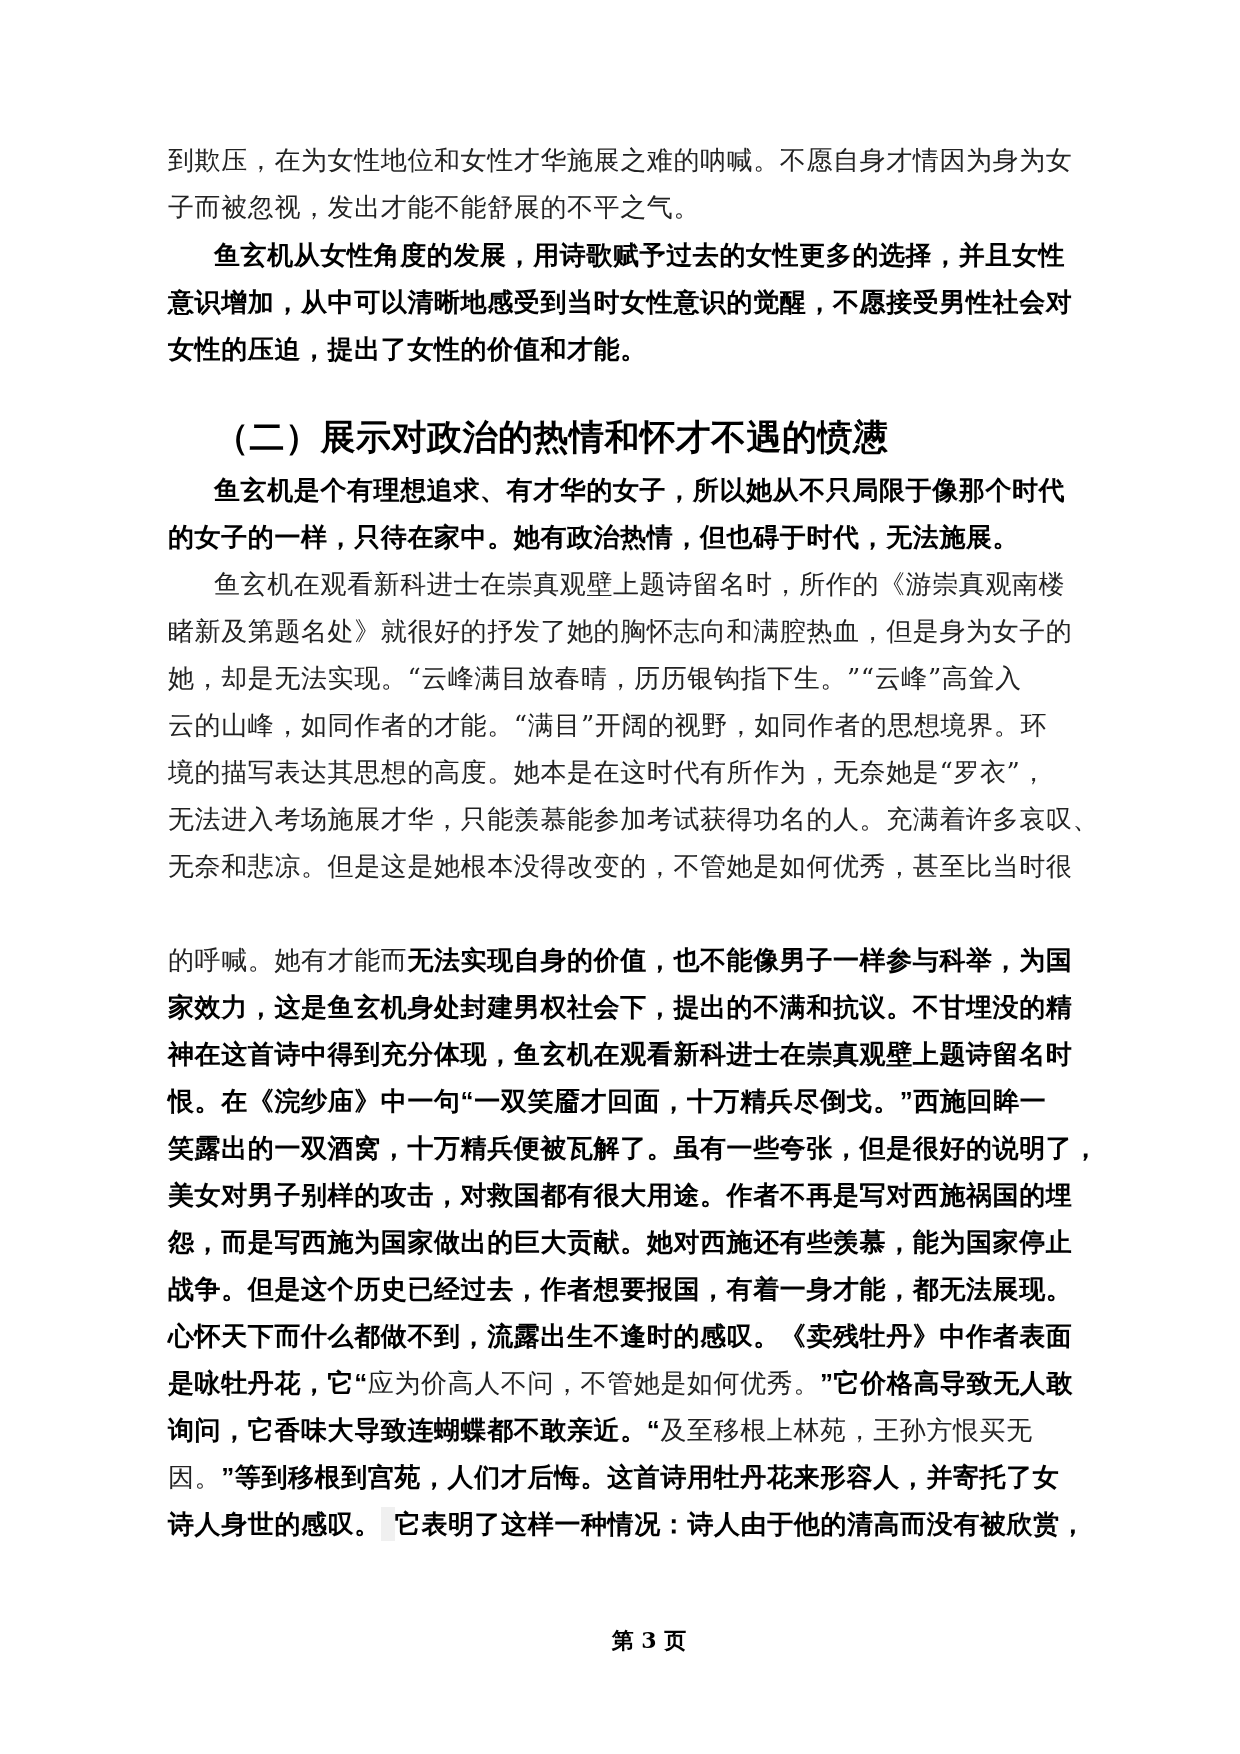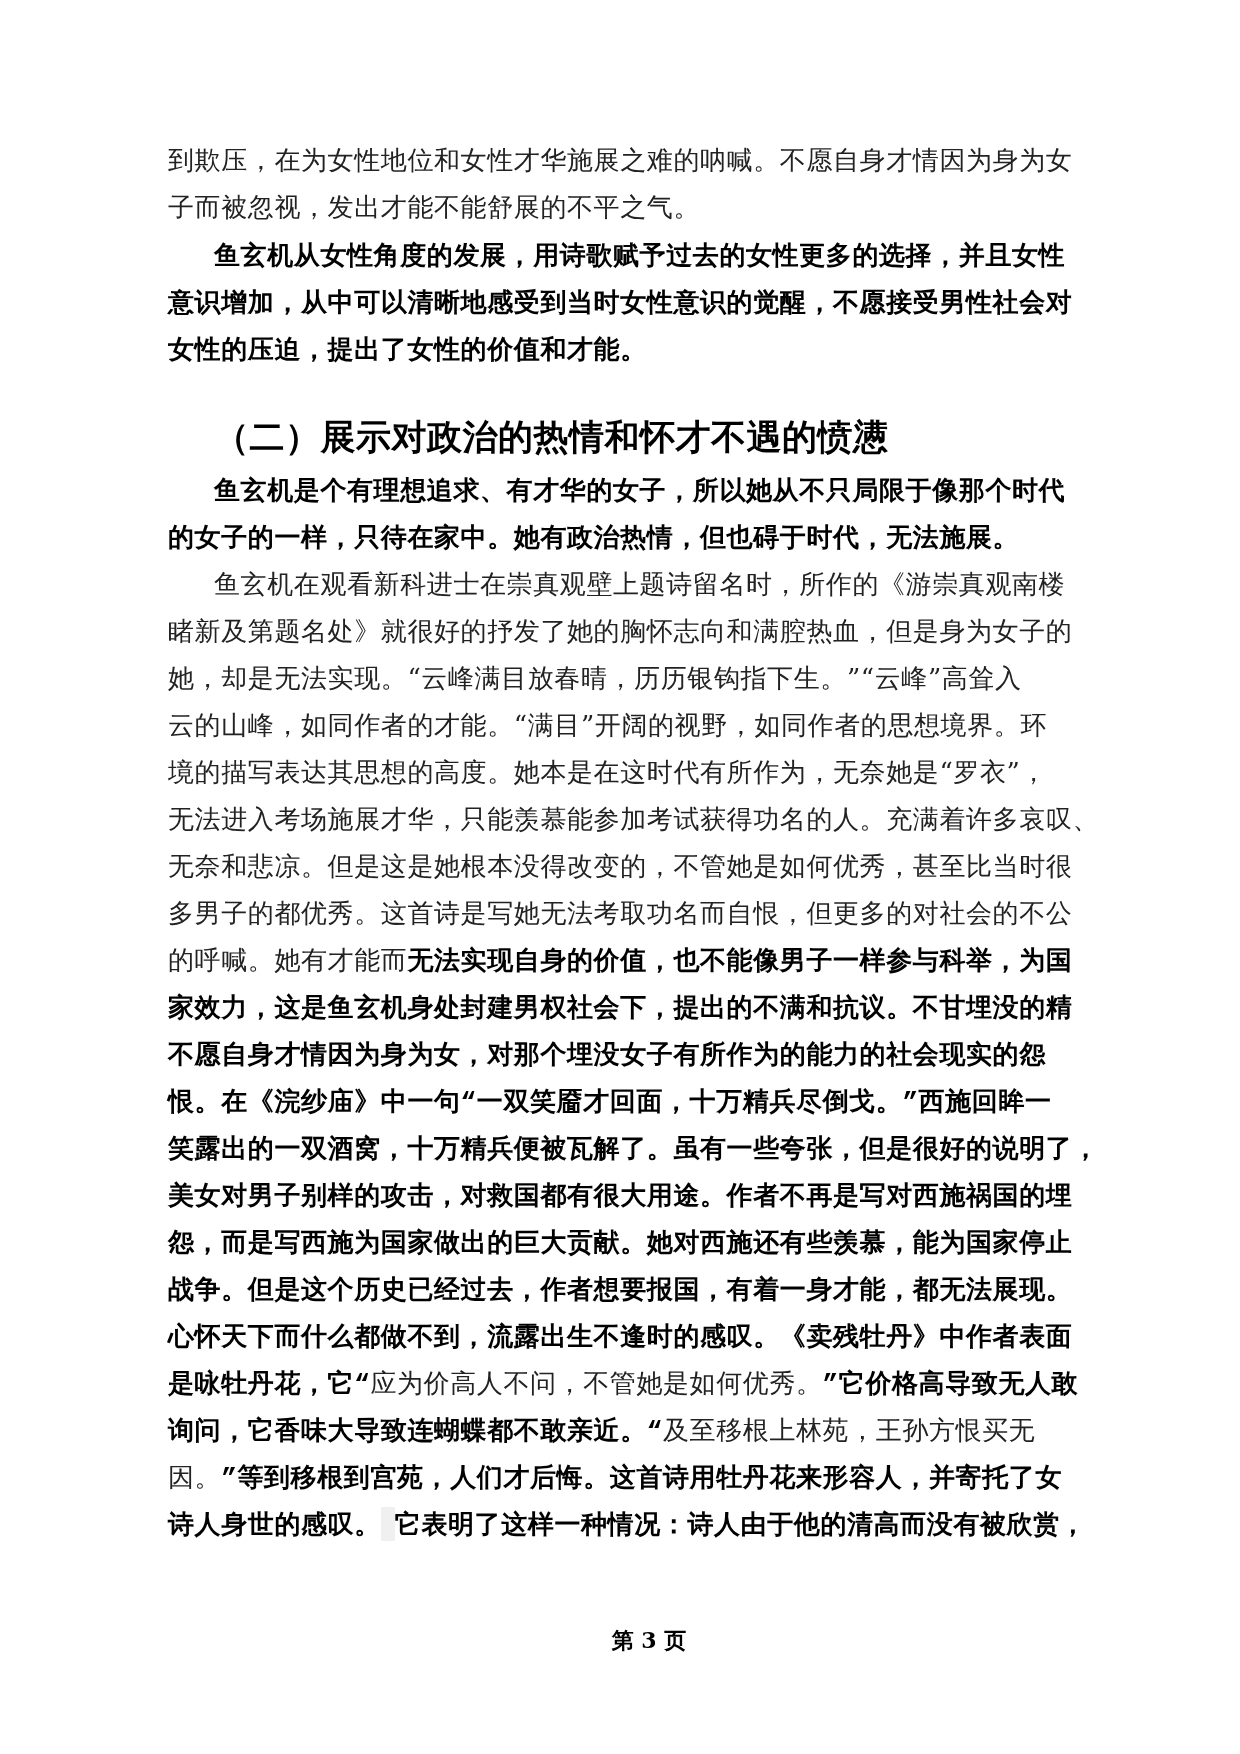--- a/index.html
+++ b/index.html
@@ -2,21 +2,21 @@
 <html><head>
 <meta charset="utf-8">
 <style>
   html, body { margin: 0; padding: 0; background: #ffffff; }
   body { width: 1240px; height: 1754px; position: relative; overflow: hidden;
          font-family: "DejaVu Serif", "Liberation Serif", serif; color: #1a1a1a; }
   .page { position: absolute; left: 0; top: 0; width: 1184px; height: 1754px; }
   .line { position: absolute; left: 168px; width: 905px; font-size: 26px; line-height: 34px;
           white-space: nowrap; letter-spacing: 0.6px; }
   .indent { left: 214px; }
-  .b { font-family: Liberation Mono, monospace; font-weight: bold; color: #000; }
+  .b { font-family: Liberation Sans, sans-serif; font-weight: bold; color: #000; }
   .r { font-weight: normal; color: #222; }
   .heading { position: absolute; left: 214px; top: 417px; font-size: 35px; line-height: 40px;
              font-family: "DejaVu Sans", "Liberation Sans", sans-serif; font-weight: bold; color: #000; white-space: nowrap; letter-spacing: 0.5px; }
   .hl { display: inline-block; width: 14px; height: 34px; background: #f0f0f0; vertical-align: top; }
   .footer { position: absolute; top: 1626px; left: 0; width: 1240px; text-align: center;
             font-size: 22px; font-family: "DejaVu Serif", "Liberation Serif", serif; font-weight: bold; color: #000; padding-left: 29px; }
 </style>
 </head>
 <body>
 
@@ -34,24 +34,23 @@
   <div class="line indent" style="top:473px"><span class="b">鱼玄机是个有理想追求、有才华的女子，所以她从不只局限于像那个时代</span></div>
   <div class="line" style="top:520px"><span class="b">的女子的一样，只待在家中。她有政治热情，但也碍于时代，无法施展。</span></div>
 
   <div class="line" style="top:614px"><span class="r">睹新及第题名处》就很好的抒发了她的胸怀志向和满腔热血，但是身为女子的</span></div>
   <div class="line indent" style="top:567px"><span class="r">鱼玄机在观看新科进士在崇真观壁上题诗留名时，所作的《游崇真观南楼</span></div>
   <div class="line" style="top:661px"><span class="r">她，却是无法实现。“云峰满目放春晴，历历银钩指下生。”“云峰”高耸入</span></div>
   <div class="line" style="top:708px"><span class="r">云的山峰，如同作者的才能。“满目”开阔的视野，如同作者的思想境界。环</span></div>
   <div class="line" style="top:755px"><span class="r">境的描写表达其思想的高度。她本是在这时代有所作为，无奈她是“罗衣”，</span></div>
   <div class="line" style="top:802px"><span class="r">无法进入考场施展才华，只能羡慕能参加考试获得功名的人。充满着许多哀叹、</span></div>
   <div class="line" style="top:849px"><span class="r">无奈和悲凉。但是这是她根本没得改变的，不管她是如何优秀，甚至比当时很</span></div>
-  <div class="line" style="top:896px"><span class="r">多男子的都优秀。这首诗是写她无法考取功名而自恨，但更多的对社会的不公</span></div>
   <div class="line" style="top:943px"><span class="r">的呼喊。她有才能而</span><span class="b">无法实现自身的价值，也不能像男子一样参与科举，为国</span></div>
   <div class="line" style="top:990px"><span class="b">家效力，这是鱼玄机身处封建男权社会下，提出的不满和抗议。不甘埋没的精</span></div>
-  <div class="line" style="top:1037px"><span class="b">不愿自身才情因为身为女，对那个埋没女子有所作为的能力的社会现实的怨</span></div>
+  <div class="line" style="top:1037px"><span class="b">神在这首诗中得到充分体现，鱼玄机在观看新科进士在崇真观壁上题诗留名时</span></div>
   <div class="line" style="top:1084px"><span class="b">恨。在《浣纱庙》中一句“一双笑靥才回面，十万精兵尽倒戈。”西施回眸一</span></div>
   <div class="line" style="top:1131px"><span class="b">笑露出的一双酒窝，十万精兵便被瓦解了。虽有一些夸张，但是很好的说明了，</span></div>
   <div class="line" style="top:1178px"><span class="b">美女对男子别样的攻击，对救国都有很大用途。作者不再是写对西施祸国的埋</span></div>
   <div class="line" style="top:1225px"><span class="b">怨，而是写西施为国家做出的巨大贡献。她对西施还有些羡慕，能为国家停止</span></div>
   <div class="line" style="top:1272px"><span class="b">战争。但是这个历史已经过去，作者想要报国，有着一身才能，都无法展现。</span></div>
   <div class="line" style="top:1319px"><span class="b">心怀天下而什么都做不到，流露出生不逢时的感叹。《卖残牡丹》中作者表面</span></div>
   <div class="line" style="top:1366px"><span class="b">是咏牡丹花，它“</span><span class="r">应为价高人不问，不管她是如何优秀。</span><span class="b">”它价格高导致无人敢</span></div>
   <div class="line" style="top:1413px"><span class="b">询问，它香味大导致连蝴蝶都不敢亲近。“</span><span class="r">及至移根上林苑，王孙方恨买无</span></div>
   <div class="line" style="top:1460px"><span class="r">因。</span><span class="b">”等到移根到宫苑，人们才后悔。这首诗用牡丹花来形容人，并寄托了女</span></div>
   <div class="line" style="top:1507px"><span class="b">诗人身世的感叹。</span><span class="hl"></span><span class="b">它表明了这样一种情况：诗人由于他的清高而没有被欣赏，</span></div>

